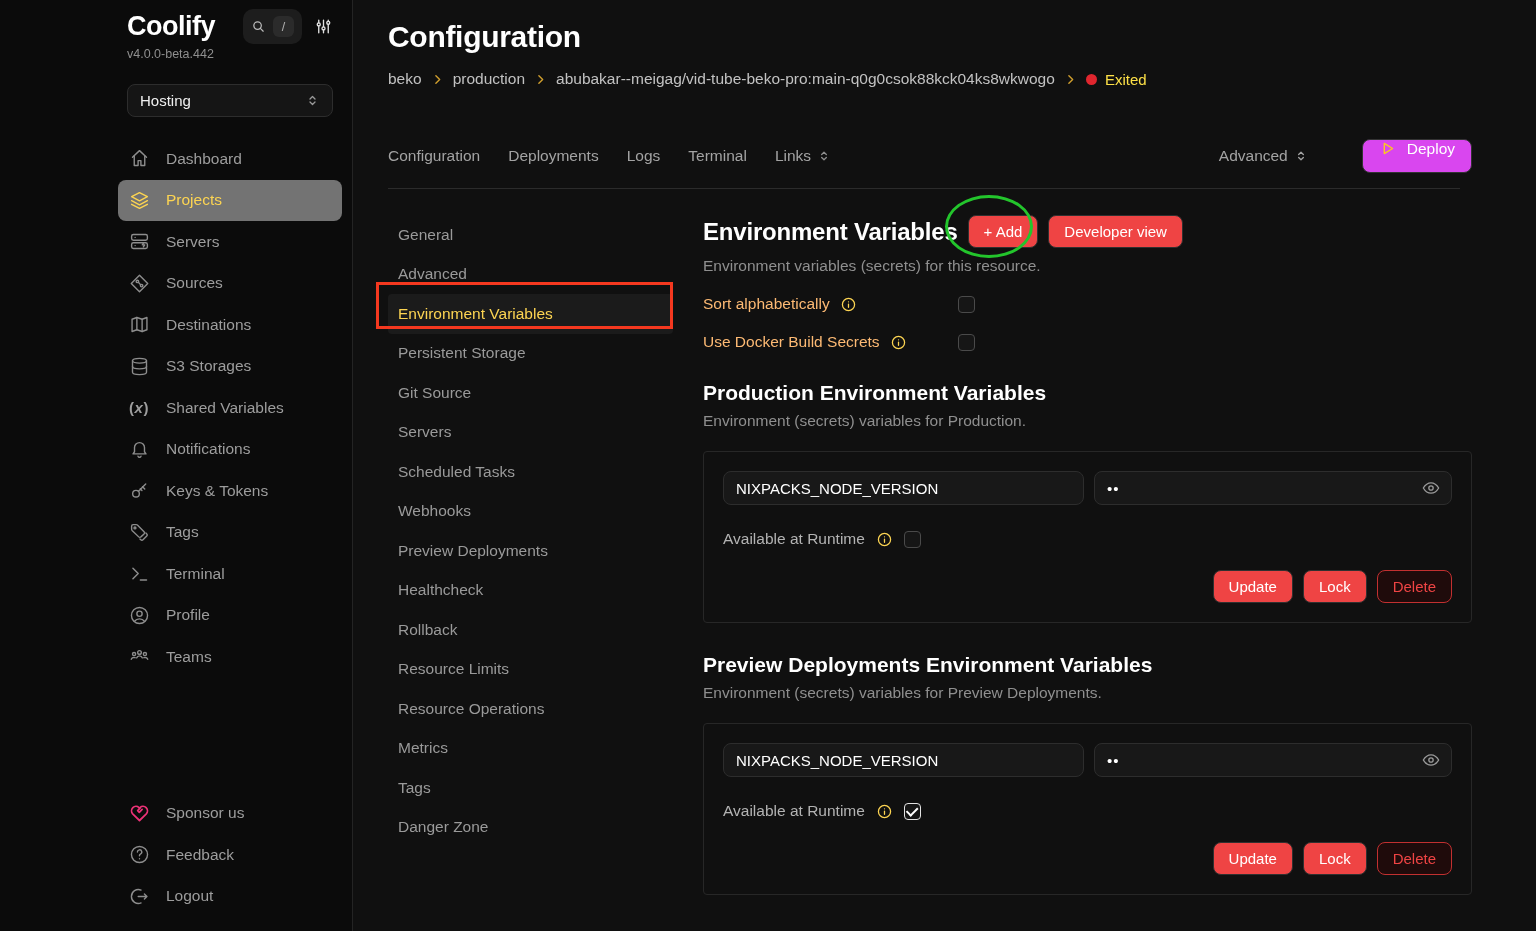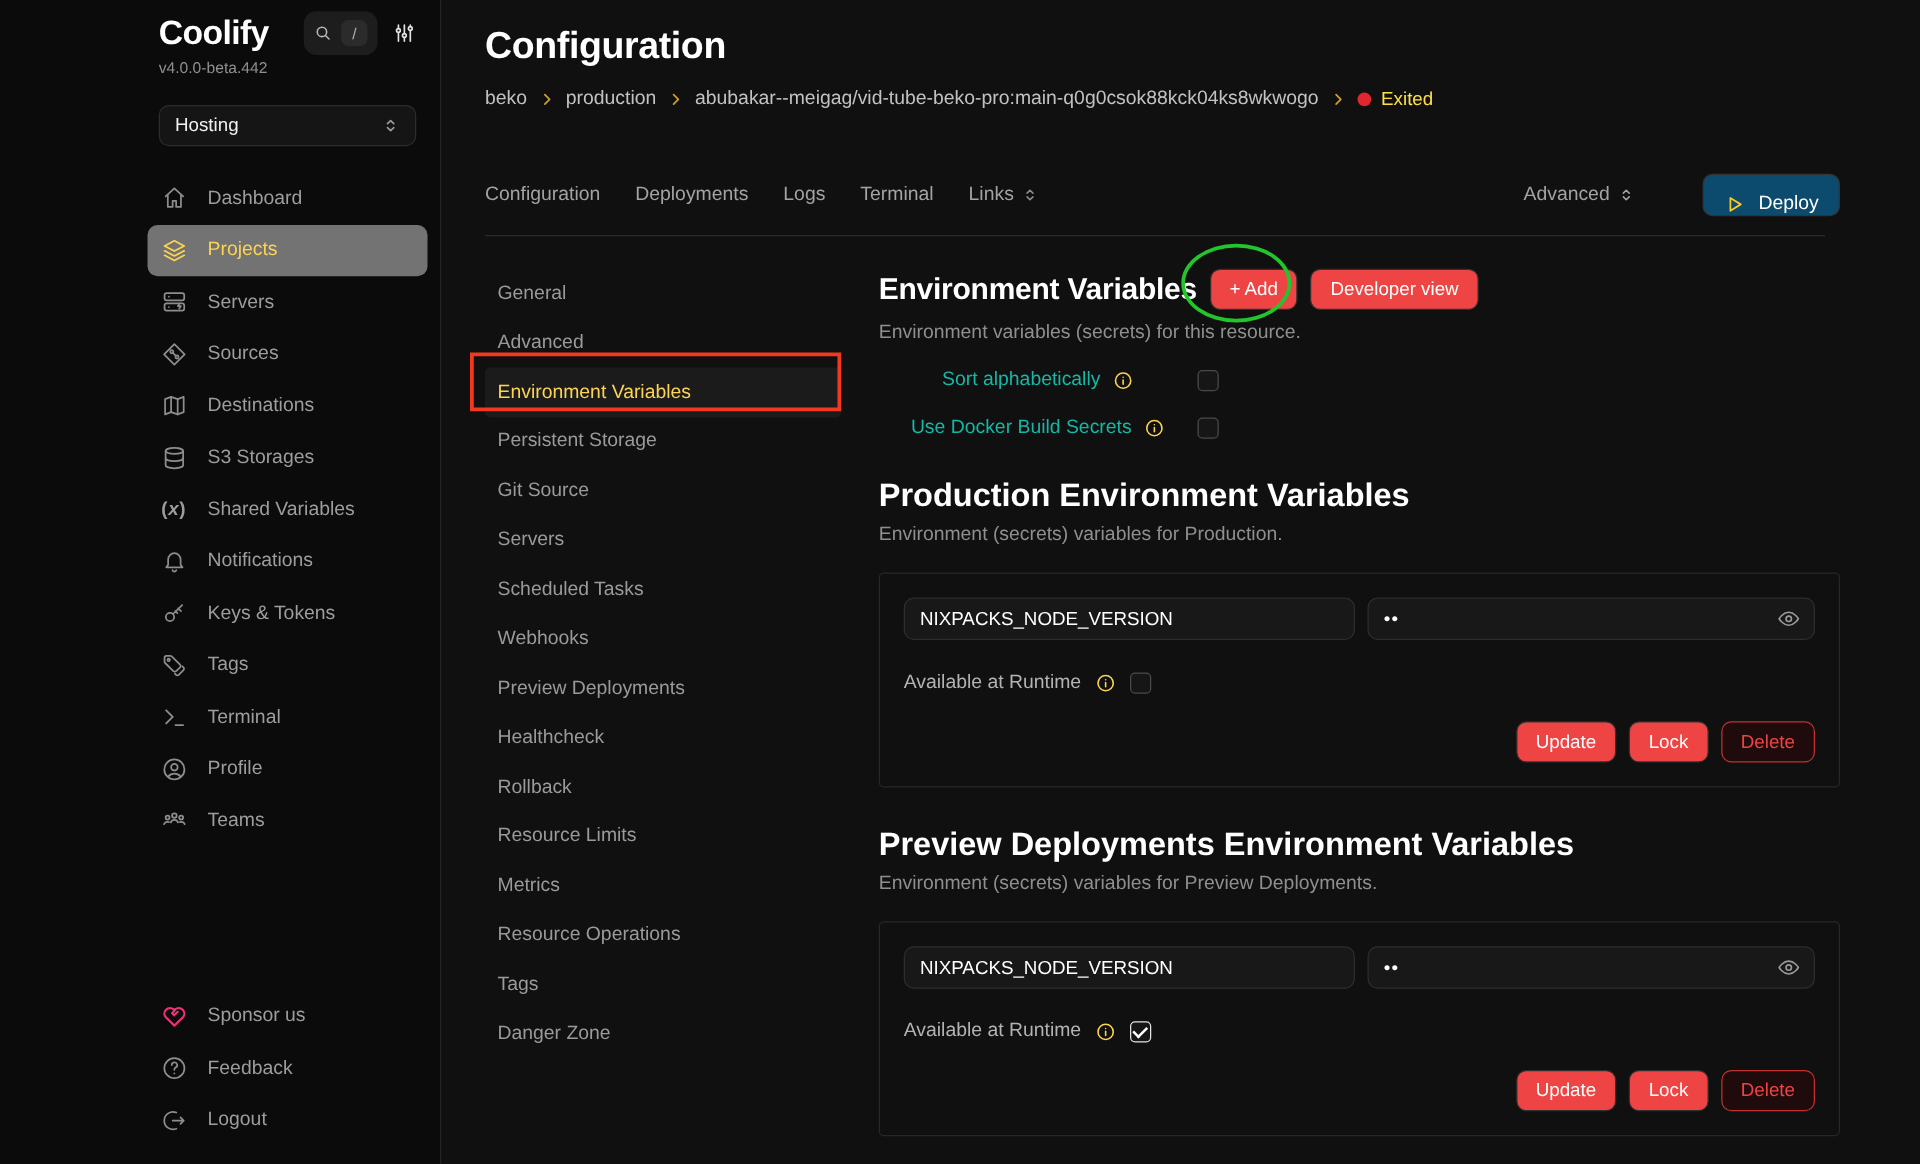--- a/index.html
+++ b/index.html
@@ -59,22 +59,22 @@
   .status-group { display:flex; align-items:center; gap:8px; }
   .status-dot { width:11px; height:11px; border-radius:50%; background:#e0262e; }
   .status-label { color:#fde047; font-weight:400; font-size:15px; }
 
   .tab-row { display:flex; align-items:center; gap:28px; margin-top:55px; height:26px; }
   .tab { color:#a3a3a3; font-size:15.5px; cursor:pointer; display:flex; align-items:center; gap:6px; }
   .tab .updown { color:#8d8d8d; }
   .tab-spacer { flex:1; }
   .advanced-select { display:flex; align-items:center; gap:6px; color:#a3a3a3; font-size:15.5px; cursor:pointer; }
   .deploy-btn {
-    margin-left:26px; display:flex; align-items:flex-end; gap:11px;
-    height:34px; padding:0 16px; background:#0c4a6e; border:1px solid #333;
+    margin-left:26px; display:flex; align-items:flex-start; gap:11px;
+    height:34px; padding:0 16px; background:#d946ef; border:1px solid #333;
     border-radius:8px; color:#fff; font-size:15.5px; cursor:pointer;
   }
   .deploy-btn .play { color:#fcc821; }
   .tab-divider { border-bottom:1px solid #2b2b2b; margin-top:19px; margin-right:12px; }
 
   .settings-wrap { display:flex; margin-top:26px; }
   .snav { width:285px; flex:none; display:flex; flex-direction:column; }
   .snav-item {
     height:39.5px; display:flex; align-items:center; padding:0 10px;
     color:#9a9a9a; font-size:15.5px; border-radius:4px; cursor:pointer;
@@ -84,34 +84,34 @@
   .panel { flex:1; margin-left:30px; }
   .panel-header { display:flex; align-items:center; gap:10px; }
   .panel-title { font-size:24px; font-weight:700; letter-spacing:-0.2px; }
   .btn {
     height:33px; padding:0 15px; background:#ef4444; border:1px solid #303030;
     border-radius:8px; color:#fff; font-size:15px; cursor:pointer;
     display:inline-flex; align-items:center; font-family:inherit;
   }
   .panel-sub { color:#8f8f8f; margin-top:9px; font-size:15.5px; }
   .toggle-row { display:flex; align-items:center; margin-top:20px; }
-  .toggle-label { width:255px; display:flex; align-items:center; gap:10px; color:#14b8a6; font-size:15.5px;justify-content:center; }
+  .toggle-label { width:255px; display:flex; align-items:center; gap:10px; color:#fdba74; font-size:15.5px; }
   .info-ic { color:#fcd452; flex:none; }
   .checkbox {
     width:17px; height:17px; border:1px solid #4a4a4a; border-radius:4px;
     background:#161616; cursor:pointer; display:flex; align-items:center; justify-content:center;
     color:transparent; flex:none;
   }
   .checkbox.checked { border-color:#e3e3e3; color:#fff; }
   .checkbox.checked::after {
     content:""; width:9px; height:5px; border-left:2px solid #fff; border-bottom:2px solid #fff;
     transform:rotate(-45deg) translate(0.5px,-1px);
   }
 
-  .section-title { font-size:26px; font-weight:700; margin-top:30px; }
+  .section-title { font-size:21px; font-weight:700; margin-top:30px; }
   .section-sub { color:#8f8f8f; margin-top:7px; font-size:15.5px; }
 
   .env-card { margin-top:21px; border:1px solid #272727; border-radius:4px; padding:19px; }
   .env-inputs { display:flex; gap:10px; }
   .tinput {
     height:34px; background:#181818; border:1px solid #2d2d2d; border-radius:8px;
     color:#fff; font-size:15px; padding:0 12px; font-family:inherit; outline:none;
   }
   .name-input { width:361px; flex:none; }
   .value-wrap { flex:1; position:relative; display:flex; }
@@ -389,22 +389,22 @@
       <div class="snav-item active">Environment Variables</div>
       <div class="snav-item">Persistent Storage</div>
       <div class="snav-item">Git Source</div>
       <div class="snav-item">Servers</div>
       <div class="snav-item">Scheduled Tasks</div>
       <div class="snav-item">Webhooks</div>
       <div class="snav-item">Preview Deployments</div>
       <div class="snav-item">Healthcheck</div>
       <div class="snav-item">Rollback</div>
       <div class="snav-item">Resource Limits</div>
+      <div class="snav-item">Resource Operations</div>
       <div class="snav-item">Metrics</div>
-      <div class="snav-item">Resource Operations</div>
       <div class="snav-item">Tags</div>
       <div class="snav-item">Danger Zone</div>
     </div>
 
     <section class="panel">
       <div class="panel-header">
         <h2 class="panel-title">Environment Variables</h2>
         <button class="btn">+ Add</button>
         <button class="btn">Developer view</button>
       </div>

